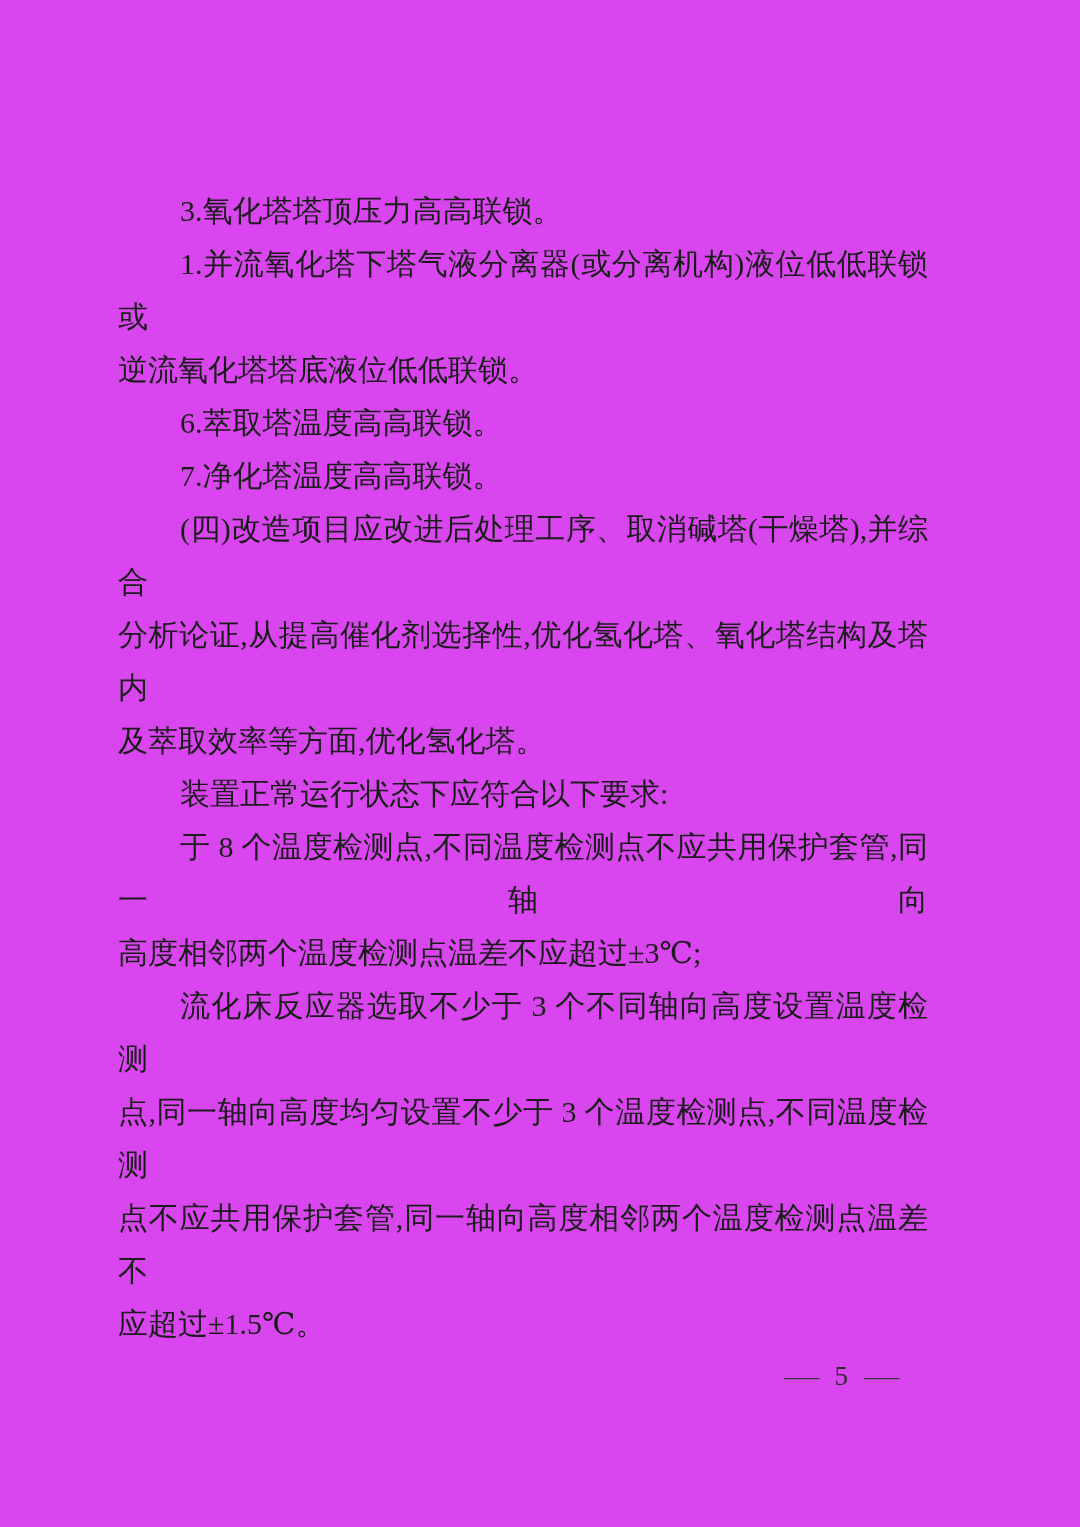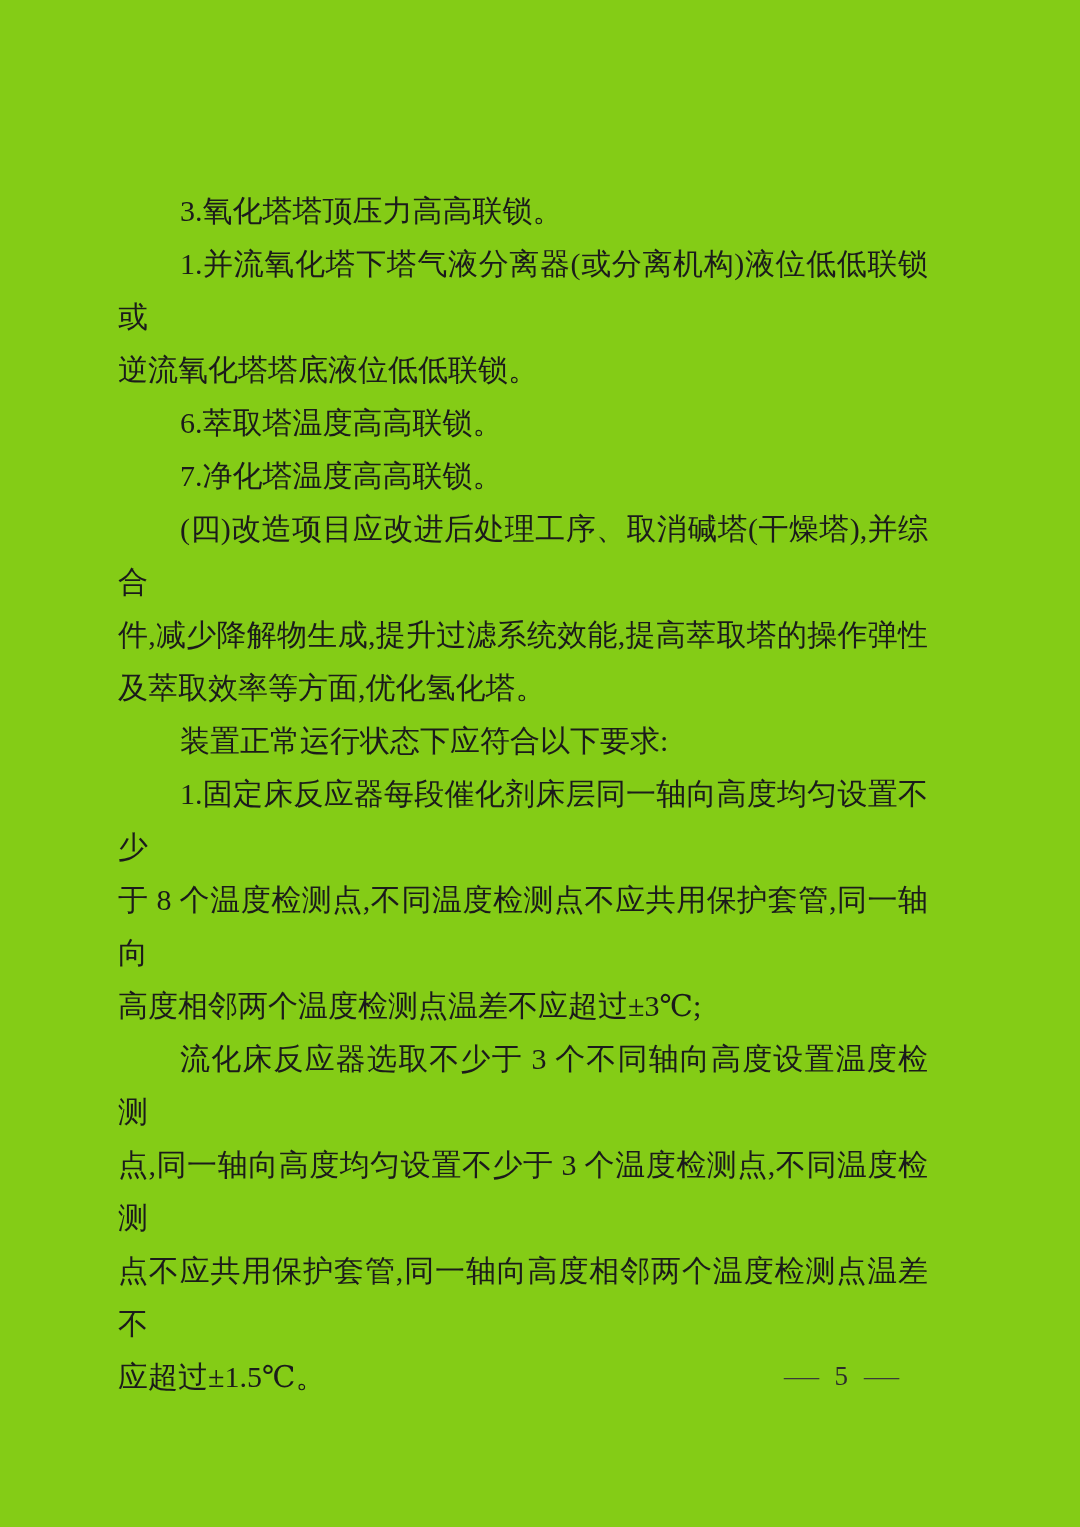--- a/index.html
+++ b/index.html
@@ -1,19 +1,19 @@
 <!DOCTYPE html>
 <html><head>
 <meta charset="utf-8">
 <style>
   html,body { margin:0; padding:0; background:#e9e9e9; }
   .page {
     position:relative;
     width:1080px; height:1527px;
-    background:#84cc16;
+    background:#d946ef;
     font-family:"Liberation Serif","DejaVu Serif",serif;
     color:#1b1b1b;
     overflow:hidden;
     margin:0 auto;
   }
   .content {
     position:absolute;
     left:118px; top:184px;
     width:810px;
     font-size:30px;
@@ -57,30 +57,29 @@
     <div class="para">
       <div class="line">6.萃取塔温度高高联锁。</div>
     </div>
 
     <div class="para">
       <div class="line">7.净化塔温度高高联锁。</div>
     </div>
 
     <div class="para">
       <div class="line">(四)改造项目应改进后处理工序、取消碱塔(干燥塔),并综合</div>
-      <div class="line">件,减少降解物生成,提升过滤系统效能,提高萃取塔的操作弹性</div>
+      <div class="line">分析论证,从提高催化剂选择性,优化氢化塔、氧化塔结构及塔内</div>
       <div class="line">及萃取效率等方面,优化氢化塔。</div>
     </div>
 
     <div class="para">
       <div class="line">装置正常运行状态下应符合以下要求:</div>
     </div>
 
     <div class="para">
-      <div class="line">1.固定床反应器每段催化剂床层同一轴向高度均匀设置不少</div>
       <div class="line">于 8 个温度检测点,不同温度检测点不应共用保护套管,同一轴向</div>
       <div class="line">高度相邻两个温度检测点温差不应超过±3℃;</div>
     </div>
 
     <div class="para">
       <div class="line">流化床反应器选取不少于 3 个不同轴向高度设置温度检测</div>
       <div class="line">点,同一轴向高度均匀设置不少于 3 个温度检测点,不同温度检测</div>
       <div class="line">点不应共用保护套管,同一轴向高度相邻两个温度检测点温差不</div>
       <div class="line">应超过±1.5℃。</div>
     </div>

